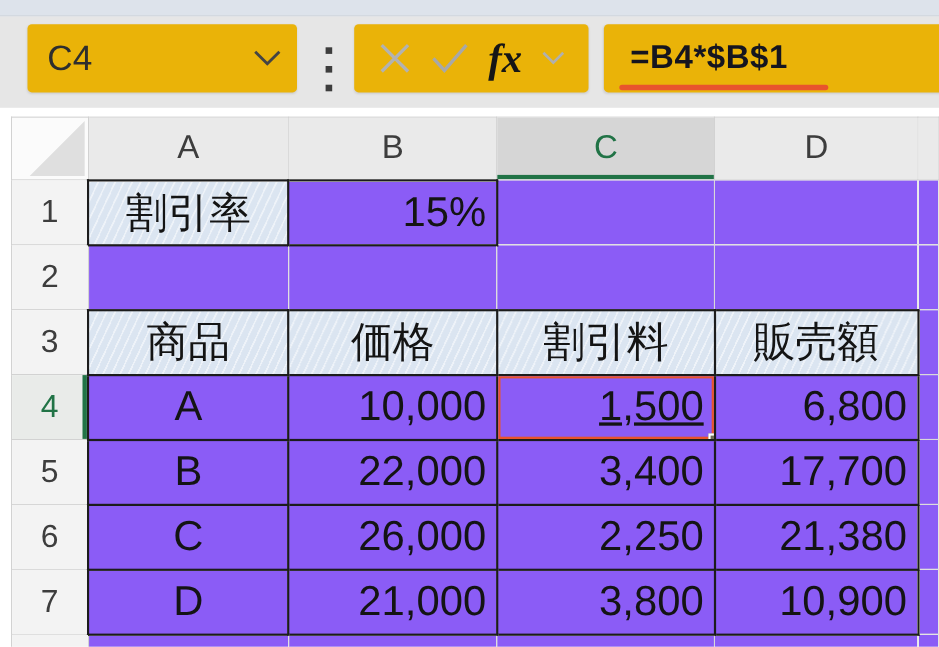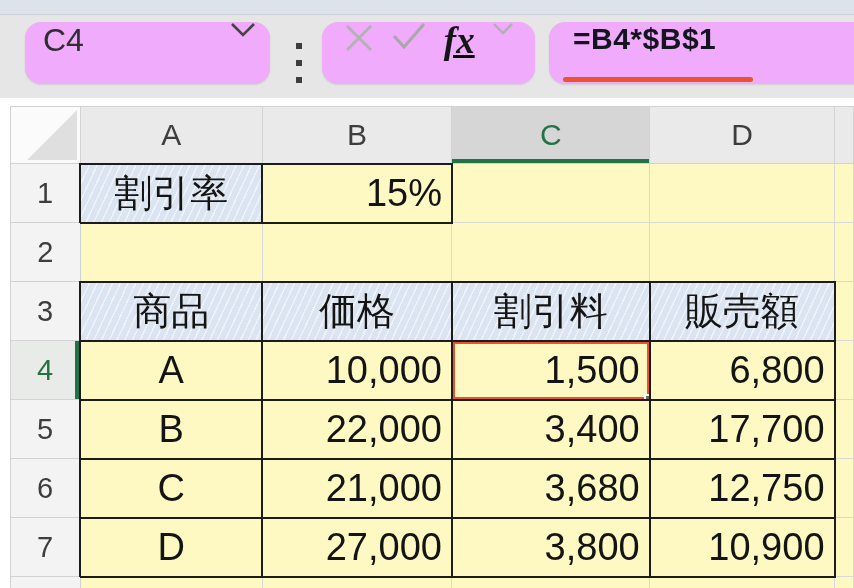--- a/index.html
+++ b/index.html
@@ -15,32 +15,32 @@
     position:absolute; top:0; left:0; width:854px; height:15px;
     background:#dde3eb; border-bottom:1px solid #ccd2da;
   }
 
   
   .formula-bar {
     position:absolute; top:15px; left:0; width:854px; height:83px;
     background:#e6e6e6;
   }
   .fbox {
-    position:absolute; top:7px; height:62px; background:#f0abfc;
-    border-radius:16px; box-shadow:0 1px 2px rgba(0,0,0,.10);
-    display:flex; align-items:flex-start;
+    position:absolute; top:7px; height:62px; background:#eab308;
+    border-radius:4px; box-shadow:0 1px 2px rgba(0,0,0,.10);
+    display:flex; align-items:center;
   }
   .name-box { left:25px; width:245px; padding:0 14px 0 18px; justify-content:space-between; }
   .name-box-text { font-size:32px; color:#2e2e2e; }
   .kebab {
     position:absolute; left:296px; top:28px; width:6px; height:40px;
     display:flex; flex-direction:column; justify-content:space-between;
   }
   .kebab i { display:block; width:6px; height:6px; background:#3d3d3d; }
-  .fx-box { left:322px; width:213px; justify-content:space-around; padding:0 12px;text-decoration:underline; }
+  .fx-box { left:322px; width:213px; justify-content:space-around; padding:0 12px; }
   .fx-label {
     font-family:"Liberation Serif", serif; font-style:italic; font-weight:600;
     font-size:37px; color:#161616; line-height:1;
   }
   .formula-box { left:549px; width:335px; padding-left:24px; }
   .formula-text { font-size:30px; font-weight:600; color:#15151f; letter-spacing:.5px; }
   .formula-underline {
     position:absolute; left:14px; bottom:2px; width:190px; height:5px;
     background:var(--selection-orange); border-radius:3px;
   }
@@ -64,36 +64,36 @@
   th.rowsel { background:#e9ebe9; color:var(--accent-green); }
   .row-sel-bar { position:absolute; top:0; bottom:0; right:0; width:4px; background:var(--accent-green); }
 
   th.corner { background:#fbfbfb; border:1px solid #d2d2d2; position:relative; }
   .select-all-tri {
     position:absolute; right:3px; bottom:3px; width:0; height:0;
     border-left:50px solid transparent; border-bottom:50px solid #dfdfdf;
   }
 
   td {
-    background:#fef9c3; border:1px solid #d9d9d9; color:#141414;
+    background:#8b5cf6; border:1px solid #d9d9d9; color:#141414;
     font-size:38px; vertical-align:middle;
   }
   td.blk { border:2px solid #1c1c1c; }
   td.blue {
     background-color:var(--header-fill-blue);
     background-image:repeating-linear-gradient(115deg,
       rgba(255,255,255,.55) 0px, rgba(255,255,255,.55) 1.5px,
       rgba(255,255,255,0) 1.5px, rgba(255,255,255,0) 7px);
   }
   td.ctr { text-align:center; }
   td.rt  { text-align:right; padding-right:9px; }
   td.nol { border-left:none; }
   tr.sliver th, tr.sliver td { line-height:0; font-size:0; }
 
-  td.selcell { position:relative; }
+  td.selcell { position:relative;text-decoration:underline; }
   .sel-border {
     position:absolute; left:-2px; top:-2px; right:-2px; bottom:-2px;
     border:4px solid var(--selection-orange); pointer-events:none;
   }
   .fill-handle {
     position:absolute; right:-7px; bottom:-7px; width:12px; height:12px;
     background:#6c6c58; border:2px solid #fff; z-index:3;
   }
 
   svg { display:block; }
@@ -221,30 +221,30 @@
       <td class="blk ctr">B</td>
       <td class="blk rt">22,000</td>
       <td class="blk rt">3,400</td>
       <td class="blk rt">17,700</td>
       <td class="nol"></td>
     </tr>
 
     <tr style="height:59px">
       <th class="rowh">6</th>
       <td class="blk ctr">C</td>
-      <td class="blk rt">21,000</td>
-      <td class="blk rt">3,680</td>
-      <td class="blk rt">12,750</td>
+      <td class="blk rt">26,000</td>
+      <td class="blk rt">2,250</td>
+      <td class="blk rt">21,380</td>
       <td class="nol"></td>
     </tr>
 
     <tr style="height:59px">
       <th class="rowh">7</th>
       <td class="blk ctr">D</td>
-      <td class="blk rt">27,000</td>
+      <td class="blk rt">21,000</td>
       <td class="blk rt">3,800</td>
       <td class="blk rt">10,900</td>
       <td class="nol"></td>
     </tr>
 
     <tr style="height:12px" class="sliver">
       <th class="rowh"></th>
       <td></td>
       <td></td>
       <td></td>

